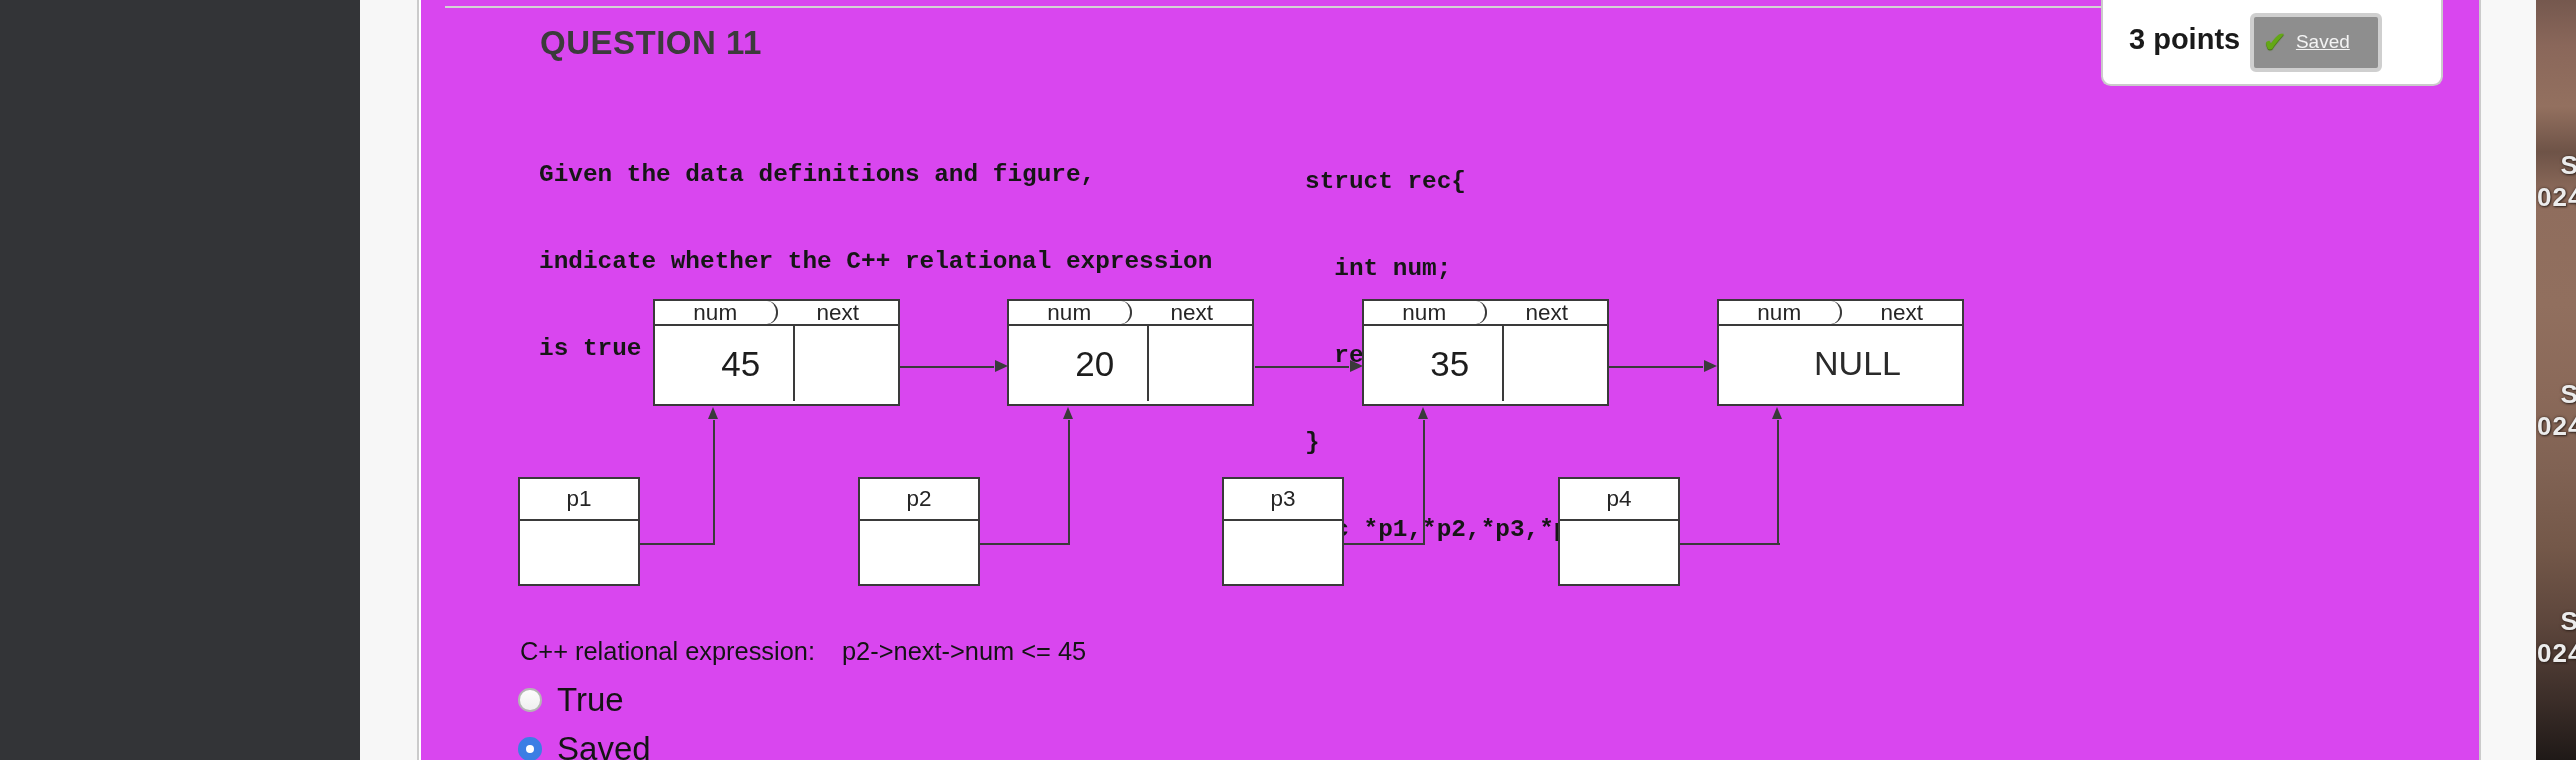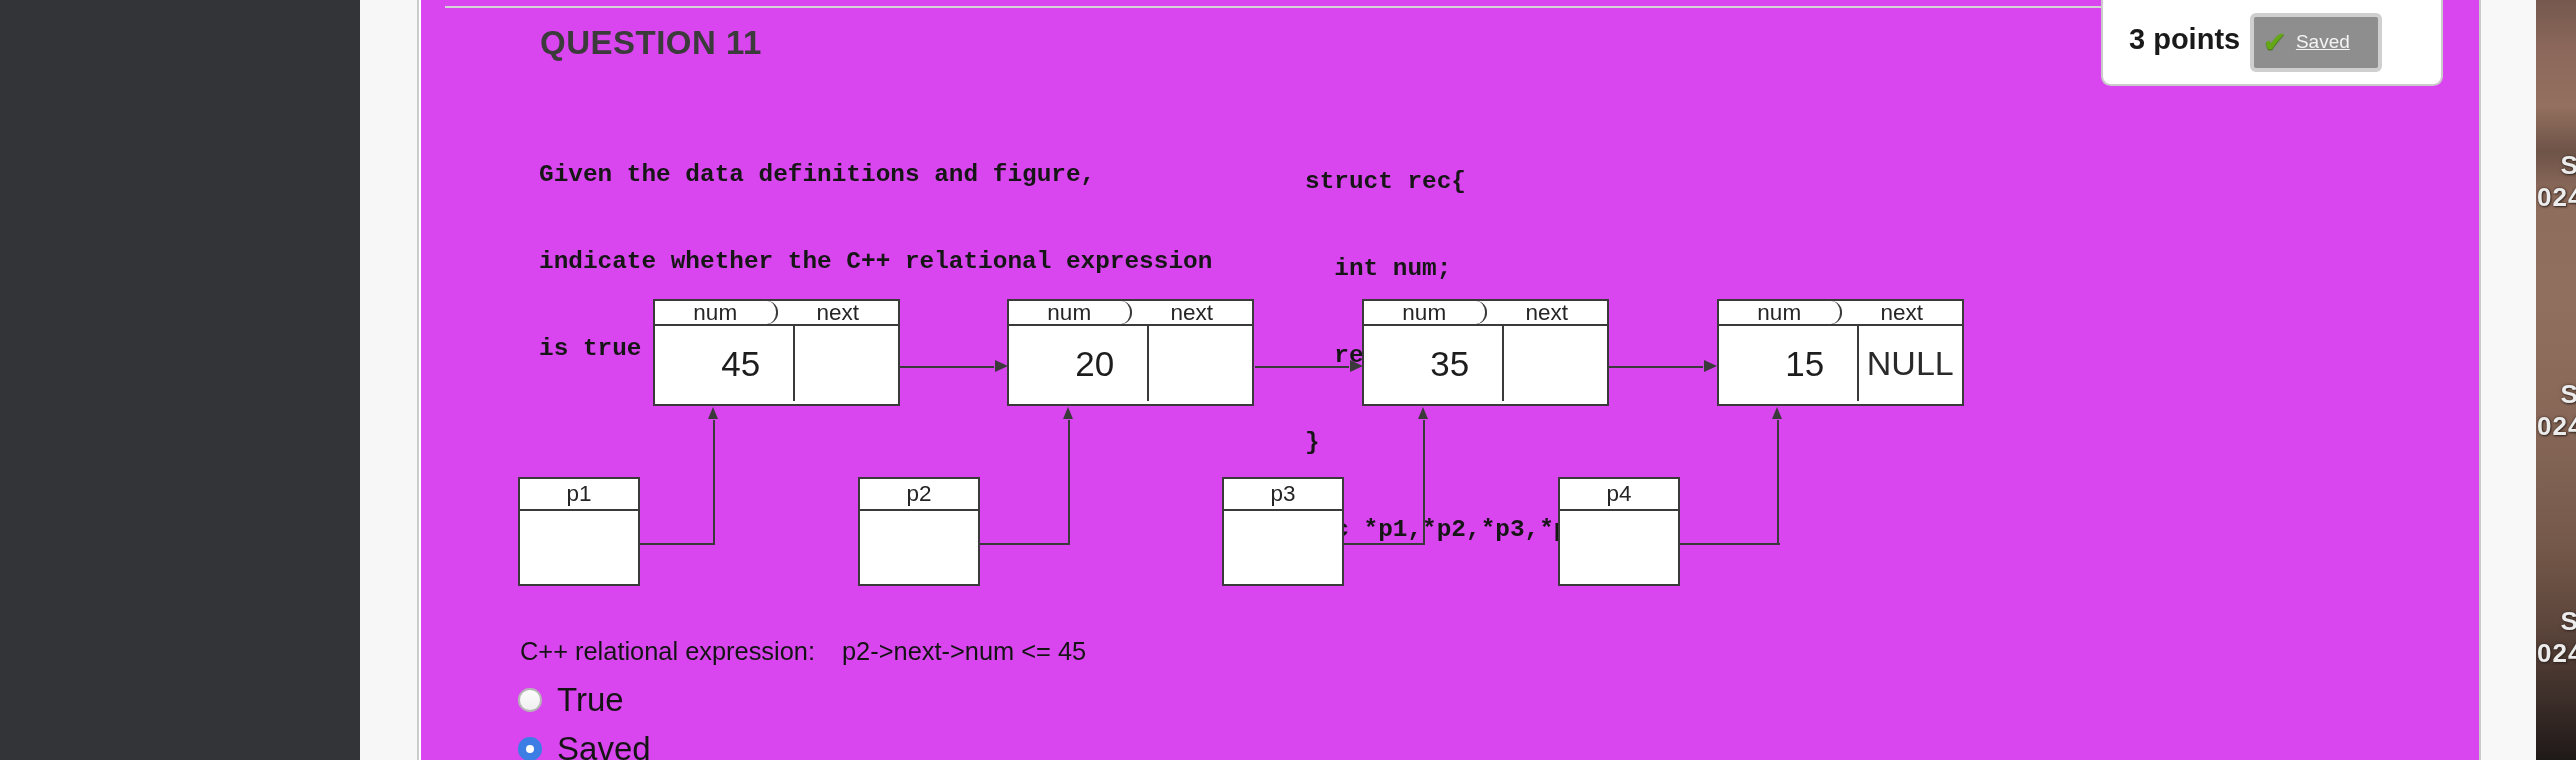--- a/index.html
+++ b/index.html
@@ -48,21 +48,21 @@
   .node-head{display:flex;height:25.4px;border-bottom:2.9px solid #3a3a3a;}
   .node-head .hcell{flex:1;display:flex;align-items:center;justify-content:center;font-size:22.5px;color:#252525;border-radius:11px;}
   .node-body{display:flex;height:75px;padding-left:34px;}
   .cell-sep{border-right:2px solid #3a3a3a;}
   .node-body .bcell{flex:1;display:flex;align-items:center;justify-content:center;}
   .val-num{font-size:35px;color:#1d1d1d;}
   .val-next{font-size:34px;color:#2a2a2a;}
   .n1{left:232px;} .n2{left:586px;} .n3{left:941px;} .n4{left:1296px;}
   
   .pbox{position:absolute;top:477px;width:122px;height:109px;border:2px solid #3a3a3a;background:#fff;}
-  .pbox-head{height:32px;border-bottom:2.9px solid #3a3a3a;display:flex;align-items:center;justify-content:center;font-size:22.5px;color:#252525;}
+  .pbox-head{height:42px;border-bottom:2.9px solid #3a3a3a;display:flex;align-items:center;justify-content:center;font-size:22.5px;color:#252525;}
   .p1{left:97px;} .p2{left:437px;} .p3{left:801px;} .p4{left:1137px;}
   
   .harrow{position:absolute;top:366px;height:2px;background:#3a3a3a;}
   .harrow::after{content:"";position:absolute;right:-13.7px;top:-5.9px;border-left:13.7px solid #3a3a3a;border-top:6.8px solid transparent;border-bottom:6.8px solid transparent;}
   .ha1{left:479px;width:94px;} .ha2{left:834px;width:94px;} .ha3{left:1188px;width:94px;}
   .varrow{position:absolute;top:420px;height:125px;width:2px;background:#3a3a3a;}
   .varrow::before{content:"";position:absolute;top:-12.7px;left:-4.9px;border-bottom:12.7px solid #3a3a3a;border-left:5.9px solid transparent;border-right:5.9px solid transparent;}
   .va1{left:292px;} .va2{left:647px;} .va3{left:1002px;} .va4{left:1356px;}
   .elbow{position:absolute;top:543px;height:2px;background:#3a3a3a;}
   .el1{left:219px;width:75px;} .el2{left:559px;width:90px;} .el3{left:923px;width:80px;} .el4{left:1259px;width:100px;}
@@ -142,21 +142,20 @@
           <div class="bcell cell-sep val-num">35</div>
           <div class="bcell val-next"></div>
         </div>
     </div>
     <div class="node n4">
       <div class="node-head">
           <div class="hcell cell-sep">num</div>
           <div class="hcell">next</div>
         </div>
       <div class="node-body">
-          <div class="bcell cell-sep val-num">15</div>
           <div class="bcell val-next">NULL</div>
         </div>
     </div>
 
     <div class="harrow ha1"></div>
     <div class="harrow ha2"></div>
     <div class="harrow ha3"></div>
 
     <div class="varrow va1"></div>
     <div class="varrow va2"></div>

